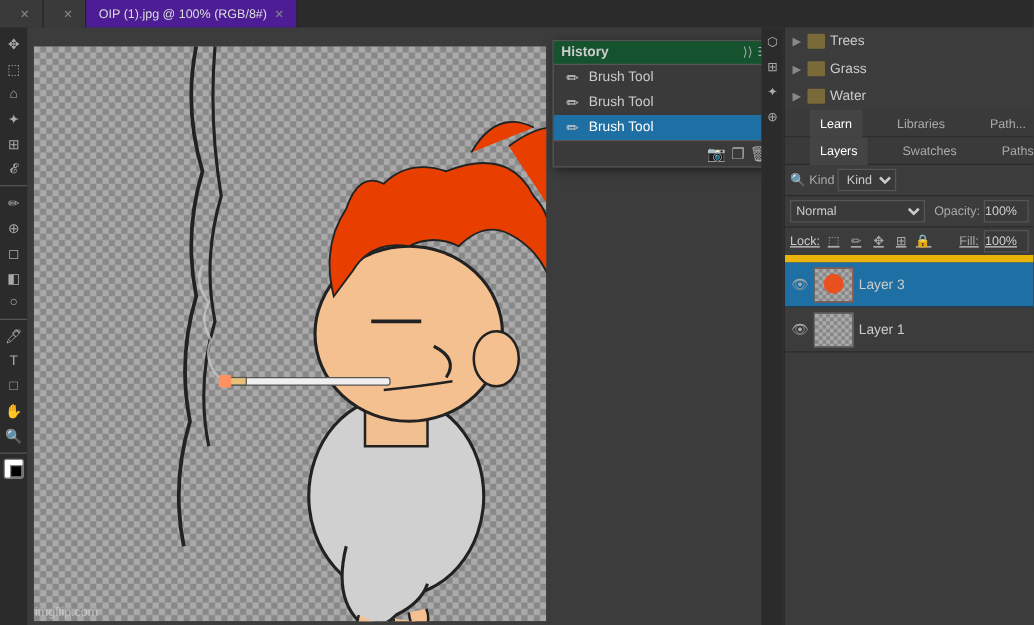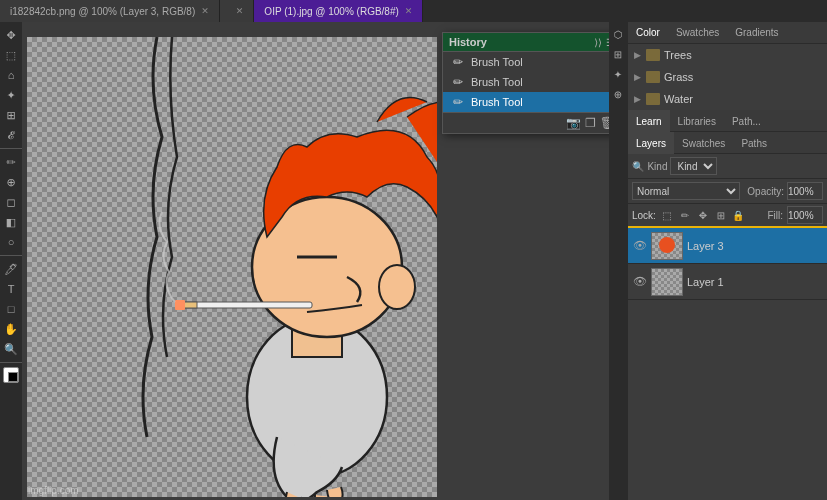--- a/index.html
+++ b/index.html
@@ -204,20 +204,21 @@
       height: 22px;
     }
     .bottom-tab {
       padding: 0 8px;
       height: 22px;
       font-size: 10px;
       color: #aaa;
       display: flex;
       align-items: center;
       cursor: pointer;
+      margin-left: 20px;
     }
     .bottom-tab.active { color: #fff; background: #444; }
 
     
     .layers-panel {
       flex: 1;
       background: #3c3c3c;
       display: flex;
       flex-direction: column;
     }
@@ -241,23 +242,24 @@
       color: #ccc;
       border: 1px solid #555;
       font-size: 10px;
       height: 18px;
       flex: 1;
     }
     .lock-row {
       display: flex;
       align-items: center;
       padding: 2px 4px;
-      border-bottom: 2px solid #eab308;
+      border-bottom: 6px solid #eab308;
       gap: 4px;
       font-size: 10px;
+      text-decoration: underline;
     }
     .lock-icon {
       width: 14px;
       height: 14px;
       display: flex;
       align-items: center;
       justify-content: center;
       color: #aaa;
       font-size: 10px;
     }
@@ -334,21 +336,20 @@
       height: 1px;
       background: #555;
       margin: 2px 0;
     }
   </style>
 </head>
 <body>
 
 <div class="tab-bar">
   <div class="tab">
-    <span>i182842cb.png @ 100% (Layer 3, RGB/8)</span>
     <span class="close-x">✕</span>
   </div>
   <div class="tab">
     <span class="close-x">✕</span>
   </div>
   <div class="tab active">
     <span>OIP (1).jpg @ 100% (RGB/8#)</span>
     <span class="close-x">✕</span>
   </div>
 </div>
@@ -464,25 +465,20 @@
 
   <div class="right-icon-col">
     <div class="ri-icon">⬡</div>
     <div class="ri-icon">⊞</div>
     <div class="ri-icon">✦</div>
     <div class="ri-icon">⊕</div>
   </div>
 
   <div class="right-panel">
 
-    <div class="color-bar">
-      <span class="color-tab active">Color</span>
-      <span class="color-tab">Swatches</span>
-      <span class="color-tab">Gradients</span>
-    </div>
 
     <div class="layer-group">
       <span class="arrow">▶</span>
       <span class="folder-icon"></span>
       <span class="group-label">Trees</span>
     </div>
     <div class="layer-group">
       <span class="arrow">▶</span>
       <span class="folder-icon"></span>
       <span class="group-label">Grass</span>

